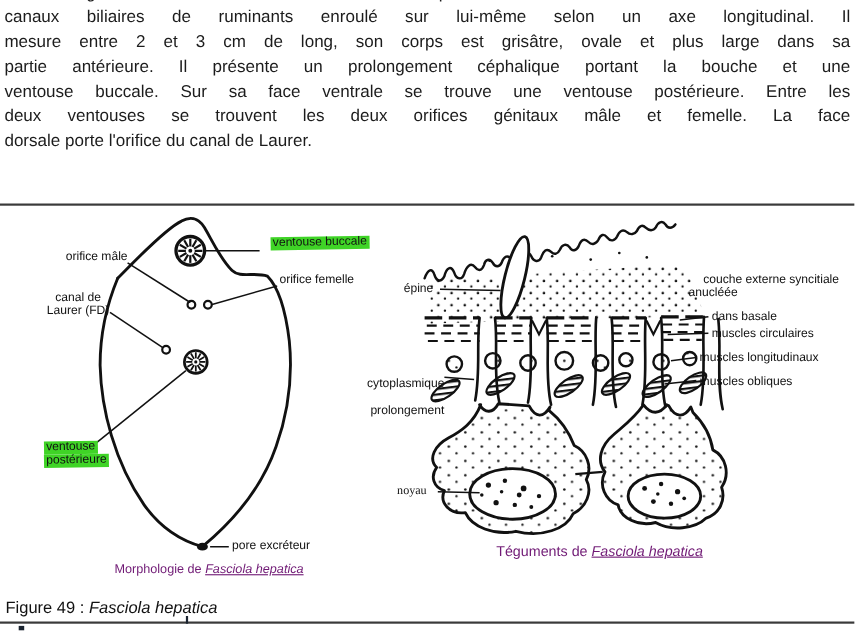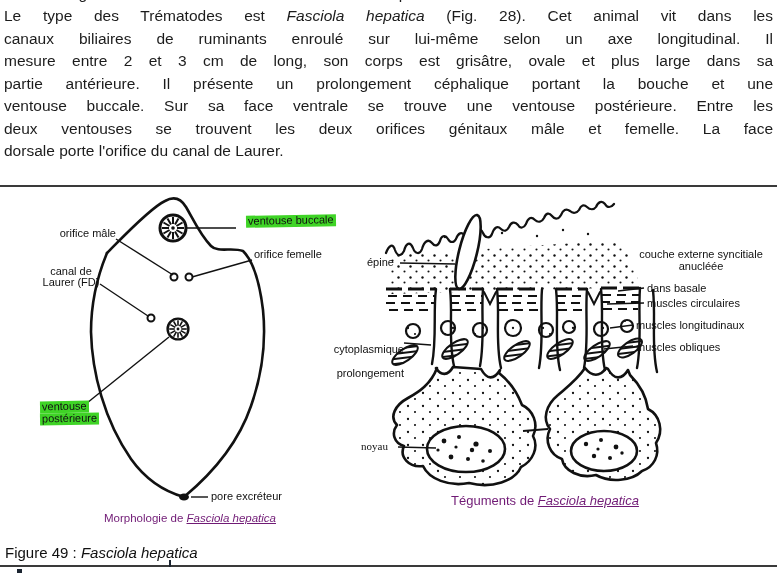--- a/index.html
+++ b/index.html
@@ -27,21 +27,20 @@
   .a1{left:17px;top:569px;width:5px;height:4px;}
   .a2{left:169px;top:560px;width:2px;height:7px;}
 </style>
 </head>
 <body>
 
 <div class="page">
 
   <div class="para">
     <div class="pline">d'accrochage et d'adhérence par ventouses et crochets.</div>
-    <div class="pline"><span>Le type des Trématodes est </span><span class="ital">Fasciola hepatica</span><span> (Fig. 28). Cet animal vit dans les</span></div>
     <div class="pline">canaux biliaires de ruminants enroulé sur lui-même selon un axe longitudinal. Il</div>
     <div class="pline">mesure entre 2 et 3 cm de long, son corps est grisâtre, ovale et plus large dans sa</div>
     <div class="pline">partie antérieure. Il présente un prolongement céphalique portant la bouche et une</div>
     <div class="pline">ventouse buccale. Sur sa face ventrale se trouve une ventouse postérieure. Entre les</div>
     <div class="pline">deux ventouses se trouvent les deux orifices génitaux mâle et femelle. La face</div>
     <div class="pline last">dorsale porte l'orifice du canal de Laurer.</div>
   </div>
 
   <div class="hr top"></div>
 
@@ -227,21 +226,21 @@
     <span class="lbl" style="left:254px;top:62px;">orifice femelle</span>
     <span class="lbl" style="left:40px;top:79px;width:62px;text-align:center;">canal de</span>
     <span class="lbl" style="left:40px;top:90px;width:62px;text-align:center;">Laurer (FD)</span>
     <span class="lbl" style="left:40px;top:214px;"><span class="hl">ventouse</span></span>
     <span class="lbl" style="left:40px;top:226px;"><span class="hl">postérieure</span></span>
     <span class="lbl" style="left:211px;top:304px;">pore excréteur</span>
     <span class="cap" style="left:90px;top:325px;width:200px;text-align:center;font-size:11.5px;"><span>Morphologie de </span><span class="species">Fasciola hepatica</span></span>
 
     <span class="lbl" style="left:367px;top:70px;">épine</span>
     <span class="lbl" style="left:626px;top:62px;width:150px;text-align:center;">couche externe syncitiale</span>
-    <span class="lbl" style="left:626px;top:74px;width:150px;text-align:center;">anucléée</span>
+    <span class="lbl" style="left:626px;top:74px;width:150px;text-align:left;">anucléée</span>
     <span class="lbl" style="left:647px;top:96px;">dans basale</span>
     <span class="lbl" style="left:647px;top:111px;">muscles circulaires</span>
     <span class="lbl" style="left:636px;top:133px;">muscles longitudinaux</span>
     <span class="lbl" style="left:636px;top:155px;">muscles obliques</span>
     <span class="lbl" style="left:324px;top:146px;width:80px;text-align:right;margin-top:35px;">prolongement</span>
     <span class="lbl" style="left:324px;top:157px;width:80px;text-align:right;">cytoplasmique</span>
     <span class="lbl" style="left:361px;top:254px;font-family:Liberation Serif, serif;">noyau</span>
     <span class="cap" style="left:410px;top:306px;width:270px;text-align:center;font-size:13px;"><span>Téguments de </span><span class="species">Fasciola hepatica</span></span>
   </div>
 

